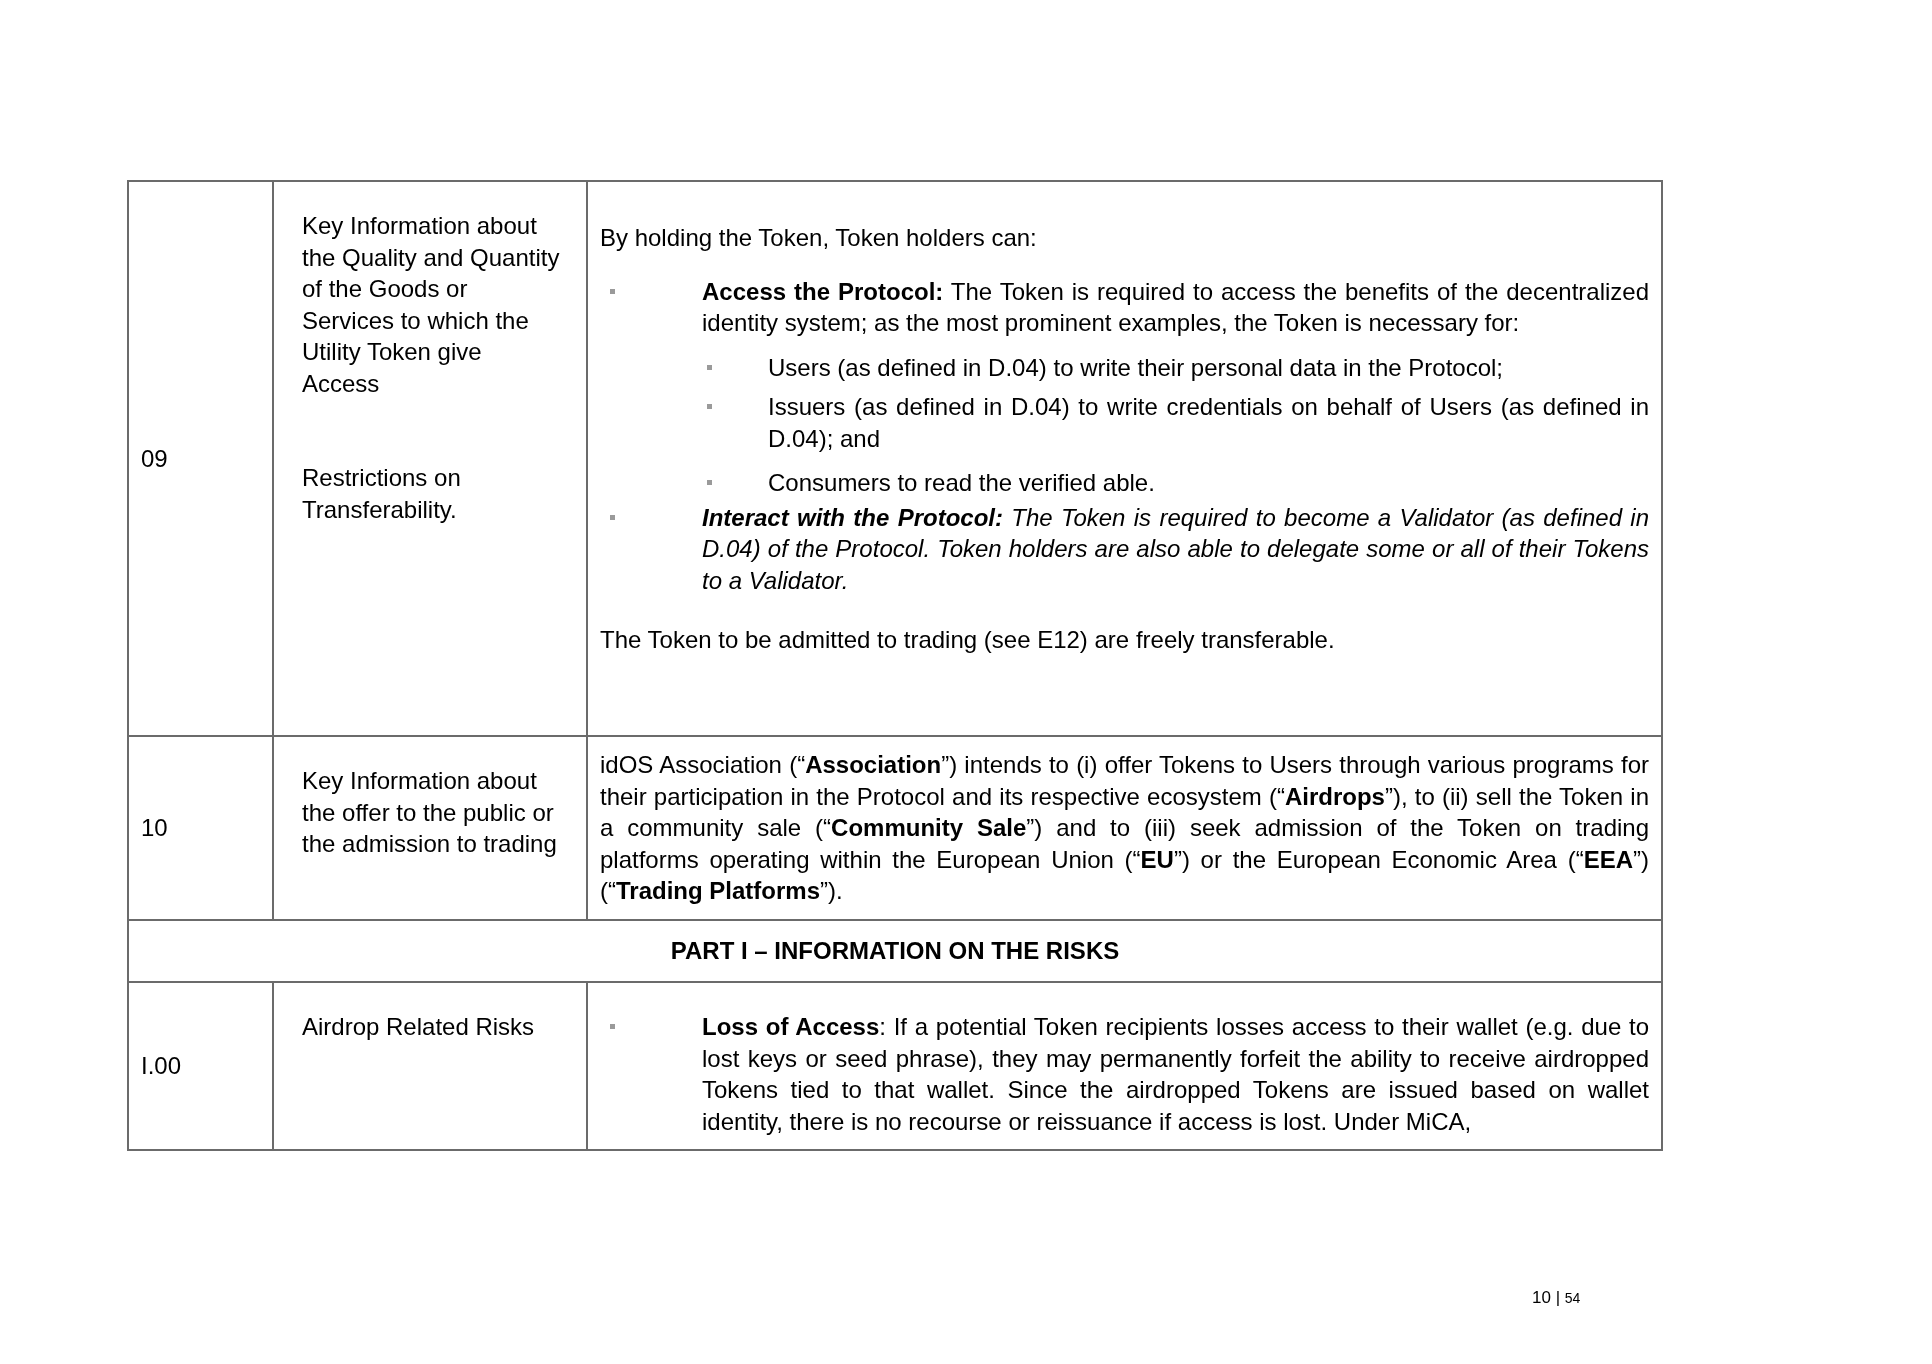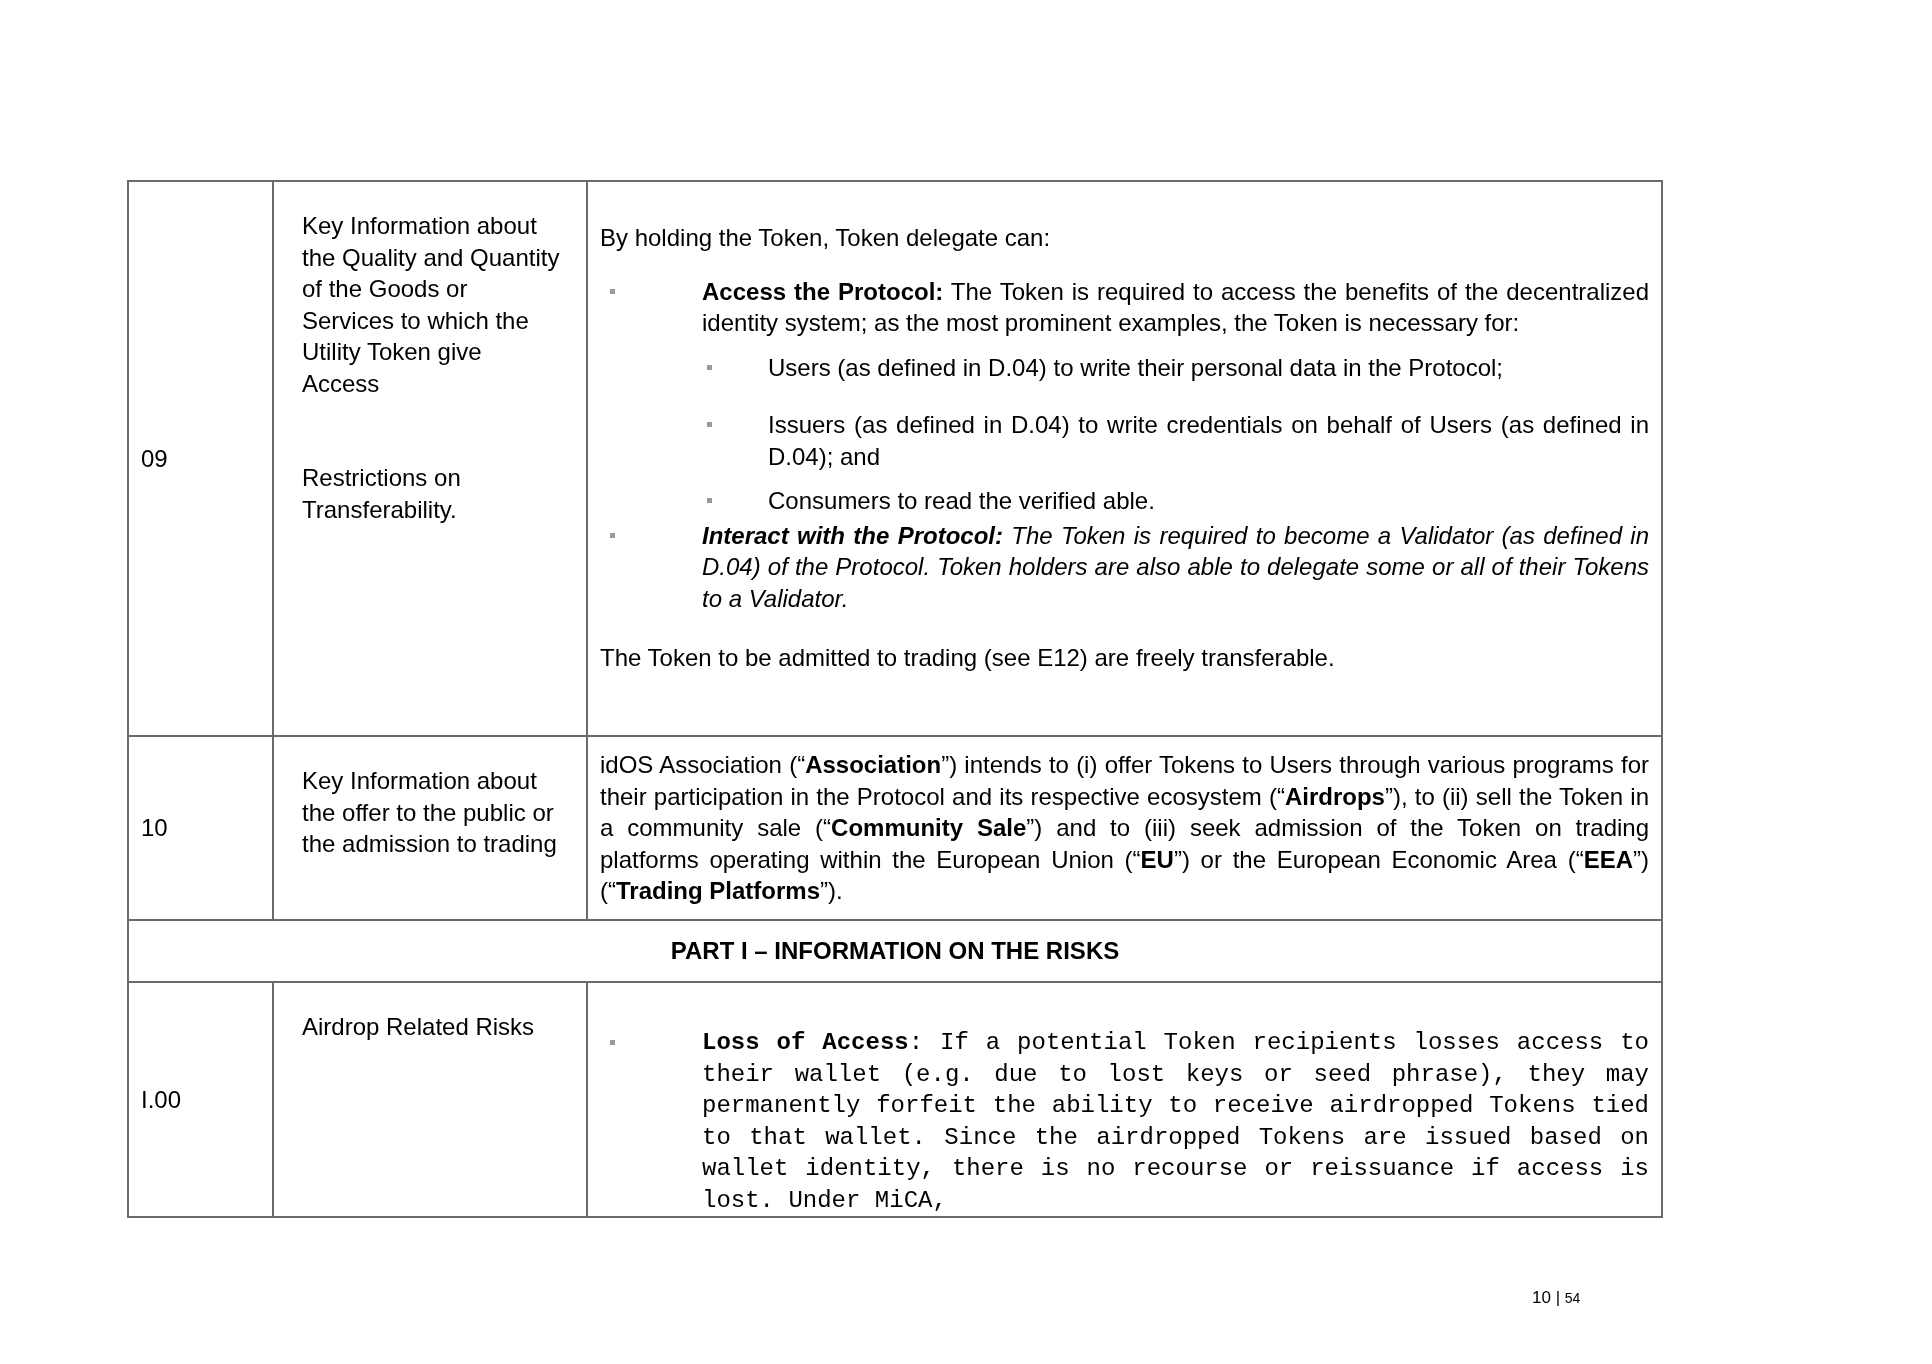--- a/index.html
+++ b/index.html
@@ -40,30 +40,30 @@
 
     <tbody>
         <tr style="height:555px;">
       <td class="num">09</td>
       <td class="lbl">
         <p>Key Information about the Quality and Quantity of the Goods or Services to which the Utility Token give Access</p>
         <div class="gap"></div>
         <p>Restrictions on Transferability.</p>
       </td>
       <td class="content">
-        <p style="margin-top:40px;">By holding the Token, Token delegate can:</p>
+        <p style="margin-top:40px;">By holding the Token, Token holders can:</p>
         <div class="bullet-row" style="margin-top:22px;">
           <span class="sq"></span>
           <p><b>Access the Protocol:</b><span> The Token is required to access the benefits of the decentralized identity system; as the most prominent examples, the Token is necessary for:</span></p>
         </div>
         <div class="sub-row" style="margin-top:13px;">
           <span class="sq"></span>
           <p>Users (as defined in D.04) to write their personal data in the Protocol;</p>
         </div>
-        <div class="sub-row" style="margin-top:26px;">
+        <div class="sub-row" style="margin-top:8px;">
           <span class="sq"></span>
           <p>Issuers (as defined in D.04) to write credentials on behalf of Users (as defined in D.04); and</p>
         </div>
         <div class="sub-row" style="margin-top:13px;">
           <span class="sq"></span>
           <p>Consumers to read the verified able.</p>
         </div>
         <div class="bullet-row" style="margin-top:3px;font-style:italic;">
           <span class="sq"></span>
           <p><b>Interact with the Protocol:</b><span> The Token is required to become a Validator (as defined in D.04) of the Protocol. Token holders are also able to delegate some or all of their Tokens to a Validator.</span></p>
@@ -85,21 +85,21 @@
     <tr>
       <td colspan="3" class="part">PART I – INFORMATION ON THE RISKS</td>
     </tr>
 
     <tr style="height:168px;">
       <td class="num">I.00</td>
       <td class="lbl">
         <p>Airdrop Related Risks</p>
       </td>
       <td class="content">
-        <div class="bullet-row" style="margin-top:44px;font-family:Liberation Mono, monospace;">
+        <div class="bullet-row" style="margin-top:28px;">
           <span class="sq"></span>
           <p><b>Loss of Access</b><span>: If a potential Token recipients losses access to their wallet (e.g. due to lost keys or seed phrase), they may permanently forfeit the ability to receive airdropped Tokens tied to that wallet. Since the airdropped Tokens are issued based on wallet identity, there is no recourse or reissuance if access is lost. Under MiCA,</span></p>
         </div>
       </td>
     </tr>
   </tbody>
     </table>
 
   <div class="pagenum"><span>10</span><span style="white-space:pre;"> | </span><span class="total">54</span></div>
 </div>

